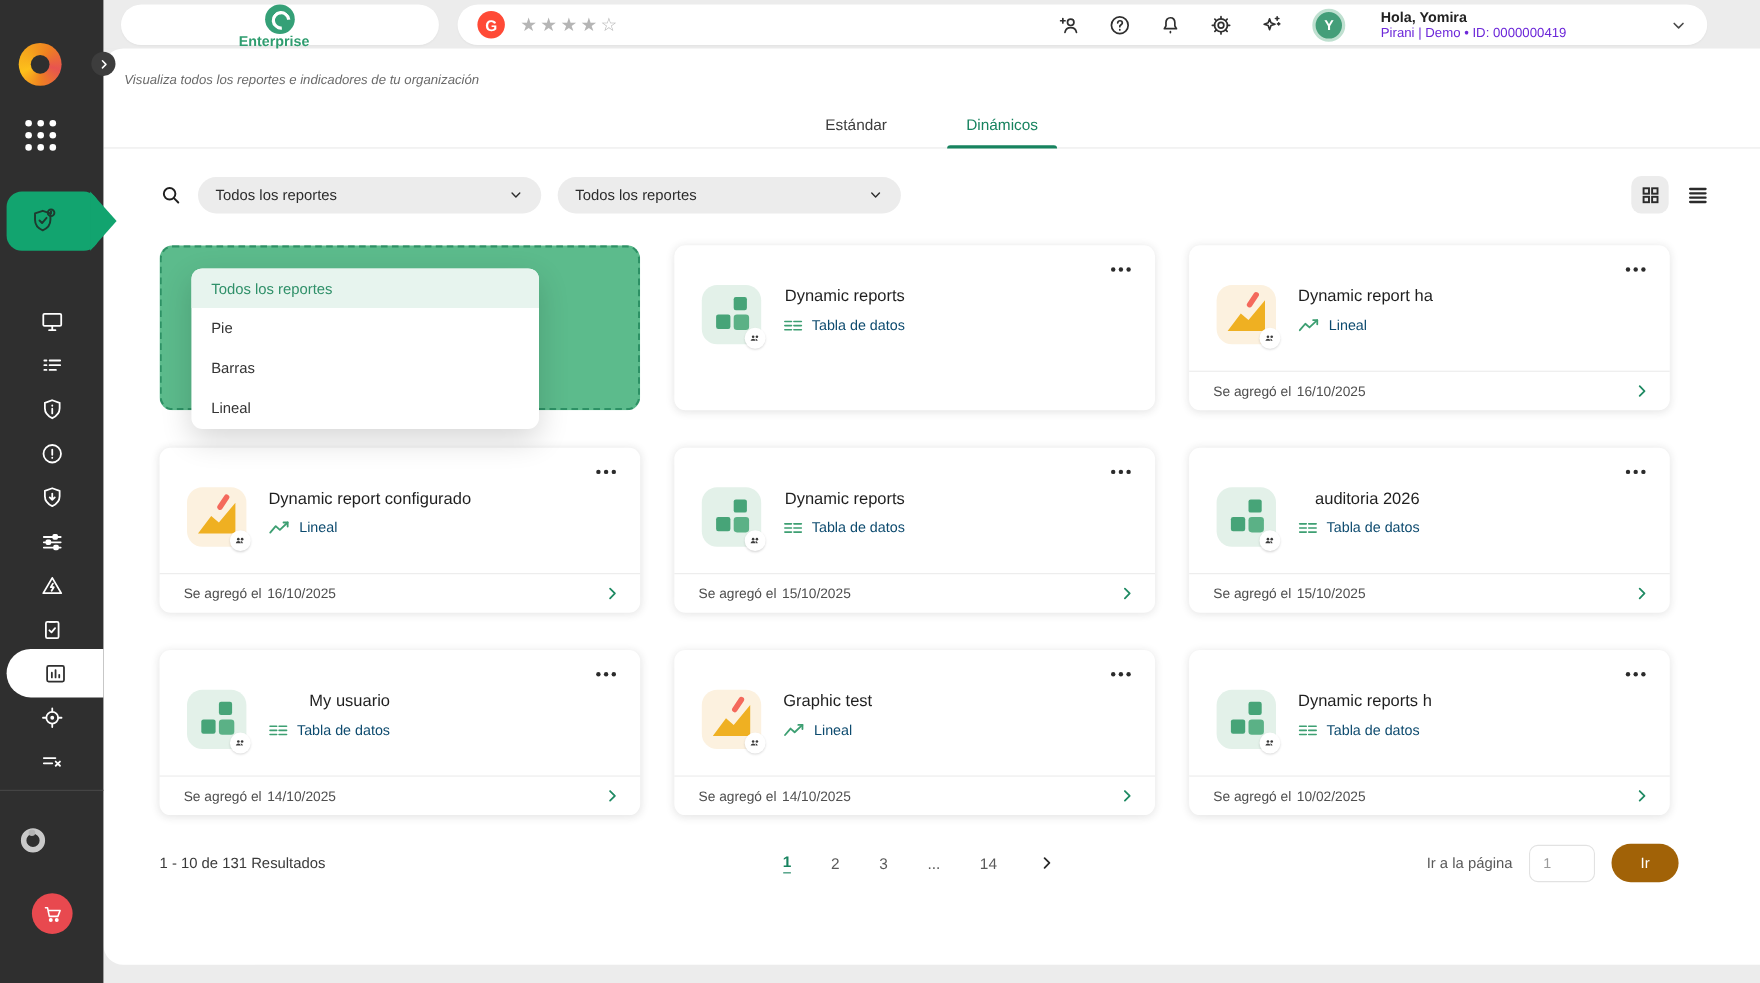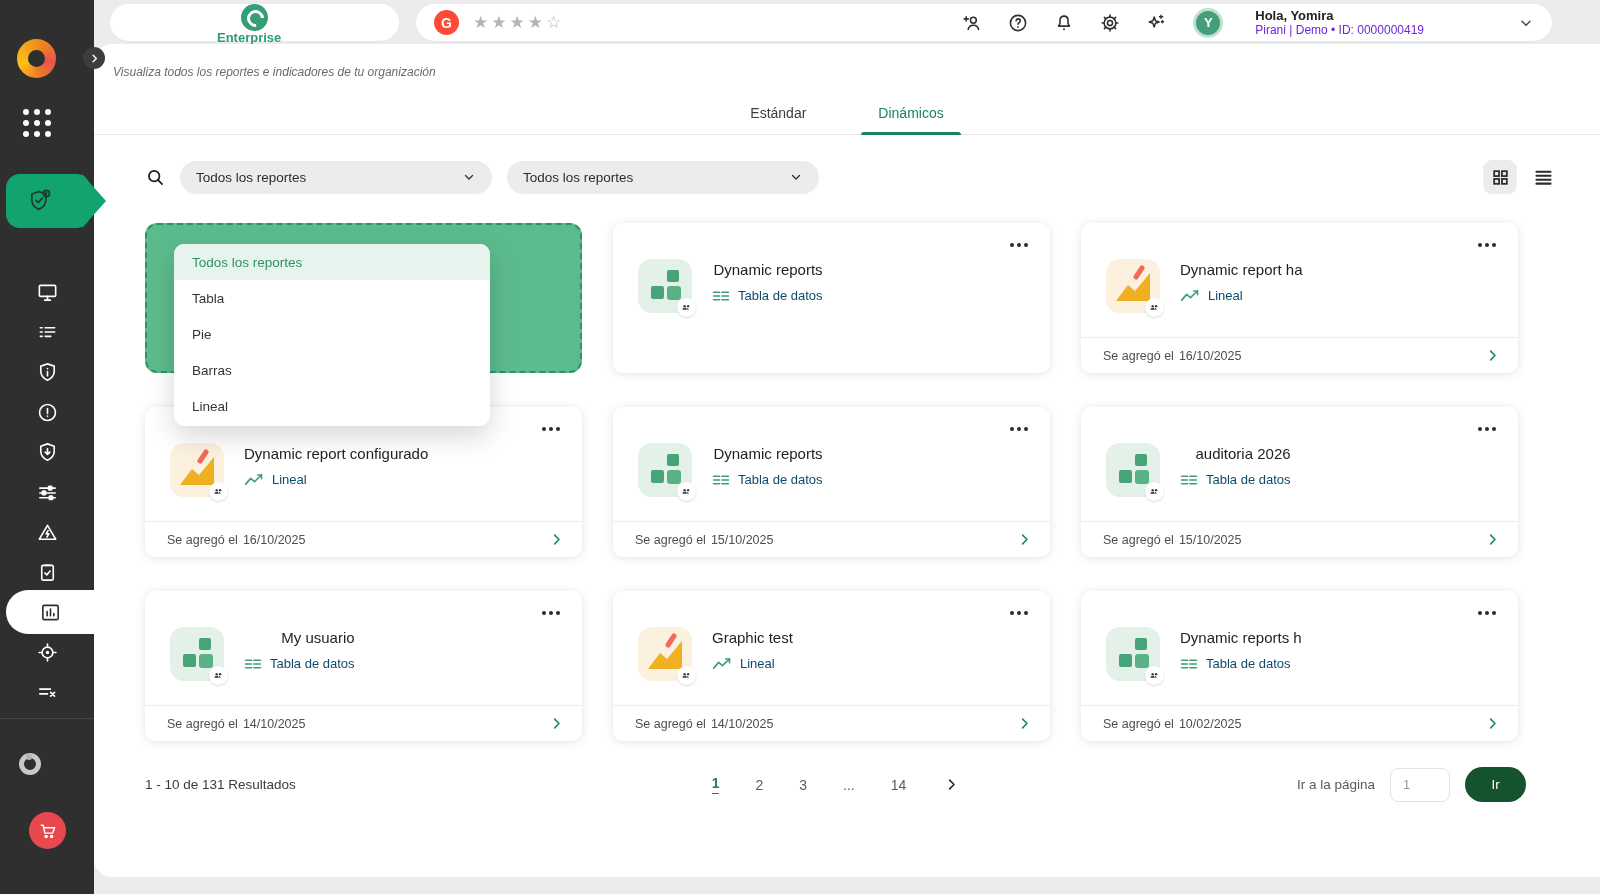--- a/index.html
+++ b/index.html
@@ -119,21 +119,21 @@
   .pagination { margin:26px 46px 0 51px; display:flex; align-items:center; }
   .pg-results { flex:1; font-size:13.5px; color:#3a3a3a; }
   .pg-pages { display:flex; align-items:center; gap:36px; font-size:14px; color:#5a5a5a; }
   .pg-page { cursor:pointer; }
   .pg-page.current { color:#17835f; font-weight:600; border-bottom:1.5px solid #17835f; padding-bottom:2px; }
   .pg-next { cursor:pointer; margin-left:2px; }
   .pg-goto { flex:1; display:flex; align-items:center; justify-content:flex-end; gap:15px; padding-right:28px; }
   .pg-goto-label { font-size:13.5px; color:#5a5a5a; }
   .pg-input { width:60px; height:34px; border:1px solid #e2e2e2; border-radius:8px; padding-left:12px;
     font-size:13px; color:#9a9a9a; font-family:"Liberation Sans",sans-serif; outline:none; }
-  .pg-go { width:61px; height:35px; border:none; border-radius:18px; background:#14532d; color:#fff;
+  .pg-go { width:61px; height:35px; border:none; border-radius:18px; background:#a16207; color:#fff;
     font-size:13.5px; font-family:"Liberation Sans",sans-serif; cursor:pointer; }
 </style>
 </head>
 <body>
 
 <div class="sidebar">
   <div class="sb-logo"></div>
   <div class="sb-apps">
     <i></i>
       <i></i>
@@ -683,21 +683,20 @@
             <svg width="15" height="15" viewBox="0 0 24 24" fill="none" stroke="#1f8a63" stroke-width="2.6" stroke-linecap="round" stroke-linejoin="round">
               <path d="M9 5l7 7-7 7"></path>
             </svg>
           </span>
       </div>
     </div>
   </div>
 
   <div class="dropdown-panel">
     <div class="dd-item selected">Todos los reportes</div>
-    <div class="dd-item">Tabla</div>
     <div class="dd-item">Pie</div>
     <div class="dd-item">Barras</div>
     <div class="dd-item">Lineal</div>
   </div>
 
   <div class="pagination">
     <div class="pg-results">1 - 10 de 131 Resultados</div>
     <div class="pg-pages">
       <span class="pg-page current">1</span>
       <span class="pg-page">2</span>

